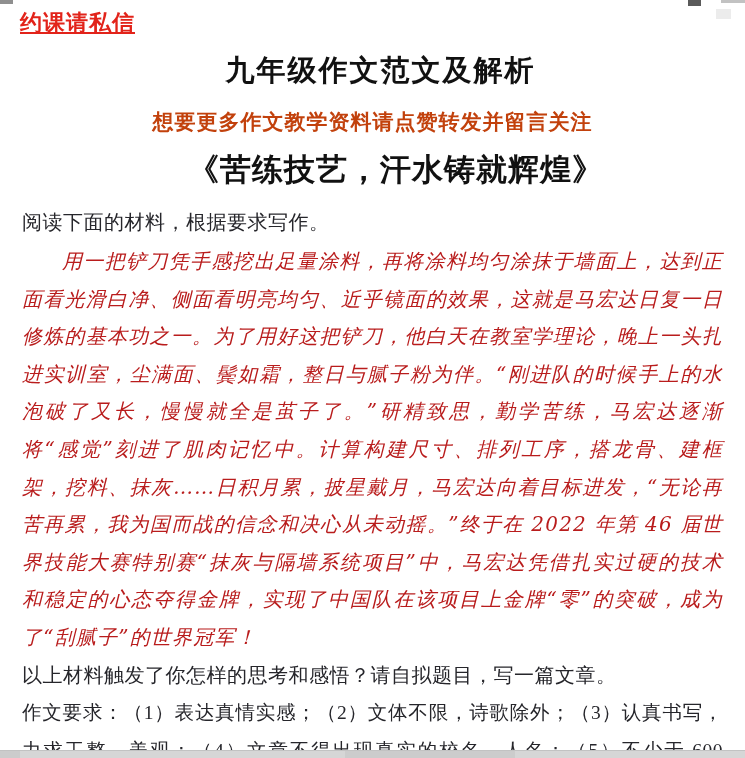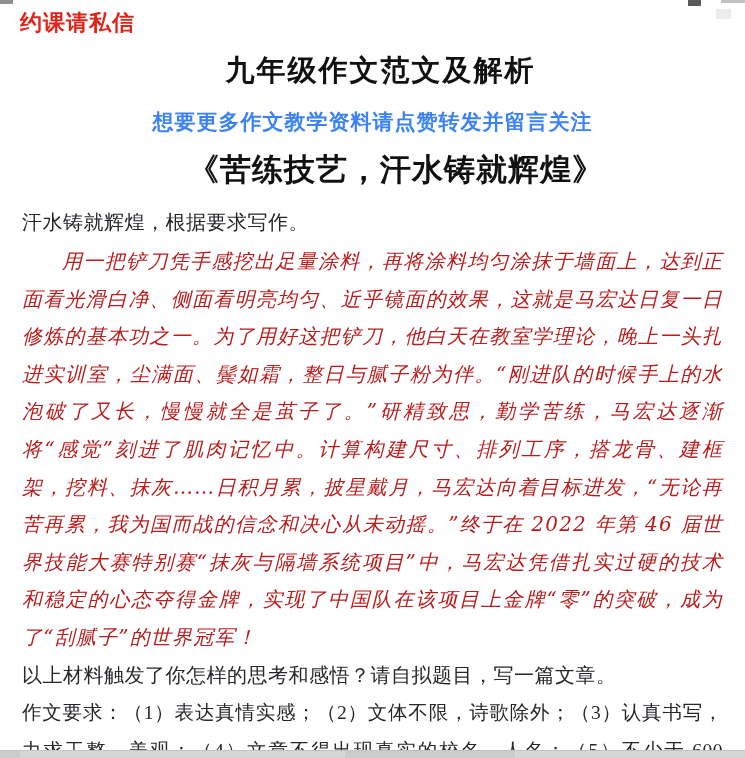--- a/index.html
+++ b/index.html
@@ -17,39 +17,40 @@
     color: #1c1c1c;
   }
   .note {
     margin: 8px 0 0 20px;
     height: 26px;
     font-size: 22px;
     font-weight: 800;
     letter-spacing: 1px;
     color: #e2231a;
     font-family: "Liberation Sans", sans-serif;
+    text-decoration: underline;
   }
   .title {
     margin: 17px 0 0 16px;
     text-align: center;
     font-size: 29px;
     line-height: 39px;
     font-weight: 900;
     letter-spacing: 2px;
     color: #111111;
     font-family: "Liberation Sans", sans-serif;
   }
   .subtitle {
     margin: 19px 0 0 0;
     text-align: center;
     font-size: 21px;
     line-height: 25px;
     font-weight: 800;
     letter-spacing: 1px;
-    color: #3b82f6;
+    color: #c2410c;
     font-family: "Liberation Sans", sans-serif;
   }
   .essay-title {
     margin: 15px 0 0 0;
     text-align: center;
     font-size: 31px;
     line-height: 42px;
     font-weight: 900;
     letter-spacing: 1px;
     color: #111111;
@@ -128,21 +129,21 @@
   <div class="art art-tr-faint"></div>
 
   <div class="note">约课请私信</div>
 
   <h1 class="title">九年级作文范文及解析</h1>
 
   <div class="subtitle">想要更多作文教学资料请点赞转发并留言关注</div>
 
   <h2 class="essay-title">《苦练技艺，汗水铸就辉煌》</h2>
 
-  <p class="intro song">汗水铸就辉煌，根据要求写作。</p>
+  <p class="intro song">阅读下面的材料，根据要求写作。</p>
 
   <p class="material">用一把铲刀凭手感挖出足量涂料，再将涂料均匀涂抹于墙面上，达到正面看光滑白净、侧面看明亮均匀、近乎镜面的效果，这就是马宏达日复一日修炼的基本功之一。为了用好这把铲刀，他白天在教室学理论，晚上一头扎进实训室，尘满面、鬓如霜，整日与腻子粉为伴。“刚进队的时候手上的水泡破了又长，慢慢就全是茧子了。”研精致思，勤学苦练，马宏达逐渐将“感觉”刻进了肌肉记忆中。计算构建尺寸、排列工序，搭龙骨、建框架，挖料、抹灰……日积月累，披星戴月，马宏达向着目标进发，“无论再苦再累，我为国而战的信念和决心从未动摇。”终于在 2022 年第 46 届世界技能大赛特别赛“抹灰与隔墙系统项目”中，马宏达凭借扎实过硬的技术和稳定的心态夺得金牌，实现了中国队在该项目上金牌“零”的突破，成为了“刮腻子”的世界冠军！</p>
 
   <p class="prompt song">以上材料触发了你怎样的思考和感悟？请自拟题目，写一篇文章。</p>
 
   <p class="requirements song">作文要求：（1）表达真情实感；（2）文体不限，诗歌除外；（3）认真书写，力求工整、美观；（4）文章不得出现真实的校名、人名；（5）不少于 600 字。</p>
 
   <div class="bottom-bar">
     <div class="seg seg-a"></div>
     <div class="seg seg-b"></div>

